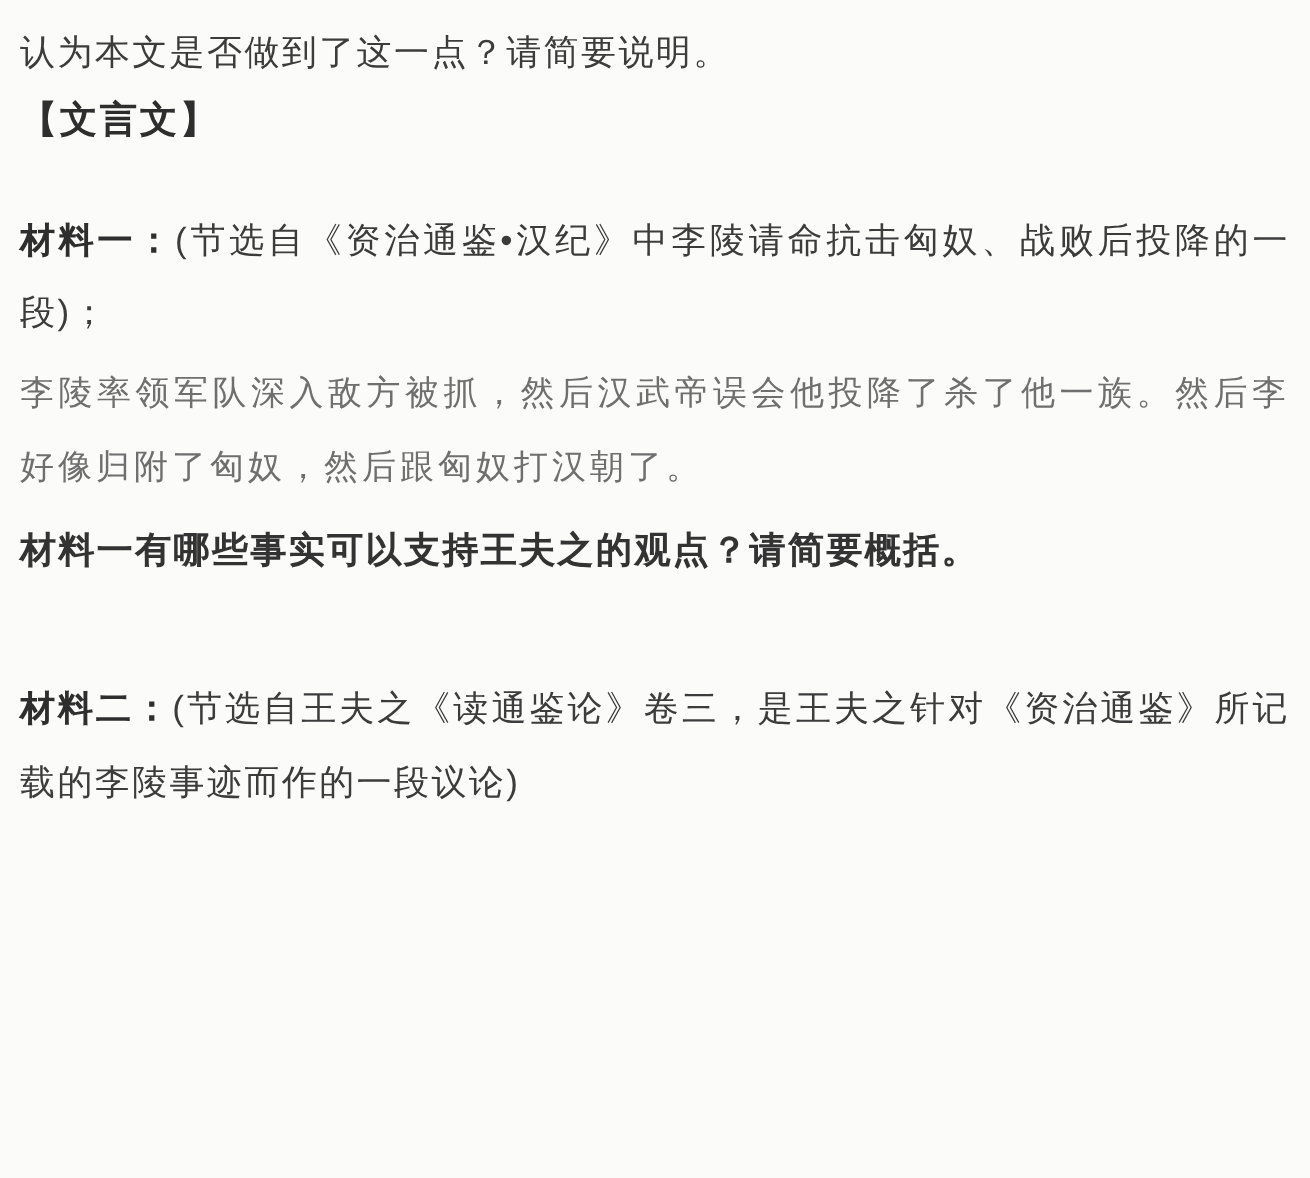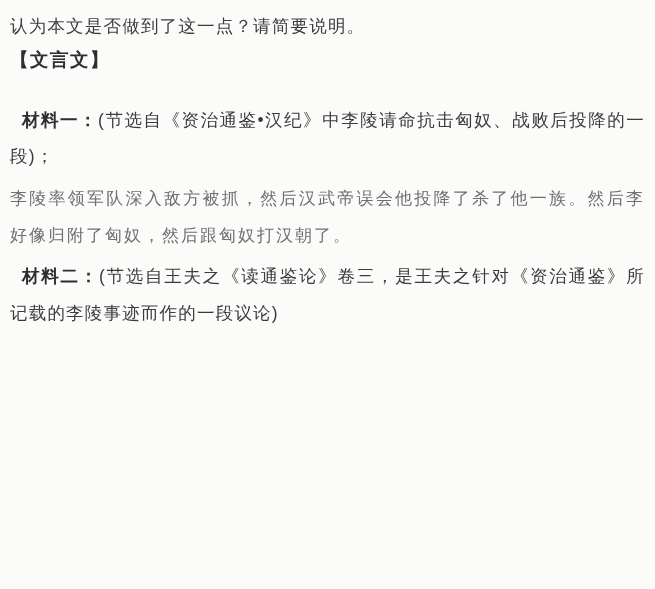--- a/index.html
+++ b/index.html
@@ -37,28 +37,27 @@
     margin: 0 0 29px 0;
     font-size: 18.5px;
     line-height: 26px;
     font-weight: 700;
     color: #2e2e2e;
     letter-spacing: 1.5px;
   }
   .bold-label {
     font-weight: 700;
     color: #2e2e2e;
-    margin-left: 12px;
   }
   .material-line {
     margin-bottom: 6px;
   }
   .paraphrase {
     margin: 0 0 4px 0;
-    font-family: Liberation Sans, sans-serif;
+    font-family: Liberation Mono, monospace;
     font-size: 17px;
     line-height: 37px;
     letter-spacing: 2px;
     color: #6f6f6f;
     text-align: justify;
   }
   .question-line {
     margin: 0 0 44px 0;
     font-size: 18px;
     line-height: 34px;
@@ -77,16 +76,17 @@
 
   <p class="para intro-line">认为本文是否做到了这一点？请简要说明。</p>
 
 
   <p class="section-header">【文言文】</p>
 
   <p class="para material-line"><span class="bold-label">材料一：</span><span>(节选自《资治通鉴•汉纪》中李陵请命抗击匈奴、战败后投降的一段)；</span></p>
 
   <p class="paraphrase">李陵率领军队深入敌方被抓，然后汉武帝误会他投降了杀了他一族。然后李好像归附了匈奴，然后跟匈奴打汉朝了。</p>
 
+  <p class="question-line">材料一有哪些事实可以支持王夫之的观点？请简要概括。</p>
 
   <p class="para material-two"><span class="bold-label">材料二：</span><span>(节选自王夫之《读通鉴论》卷三，是王夫之针对《资治通鉴》所记载的李陵事迹而作的一段议论)</span></p>
 
 </div>
 
 </body></html>

